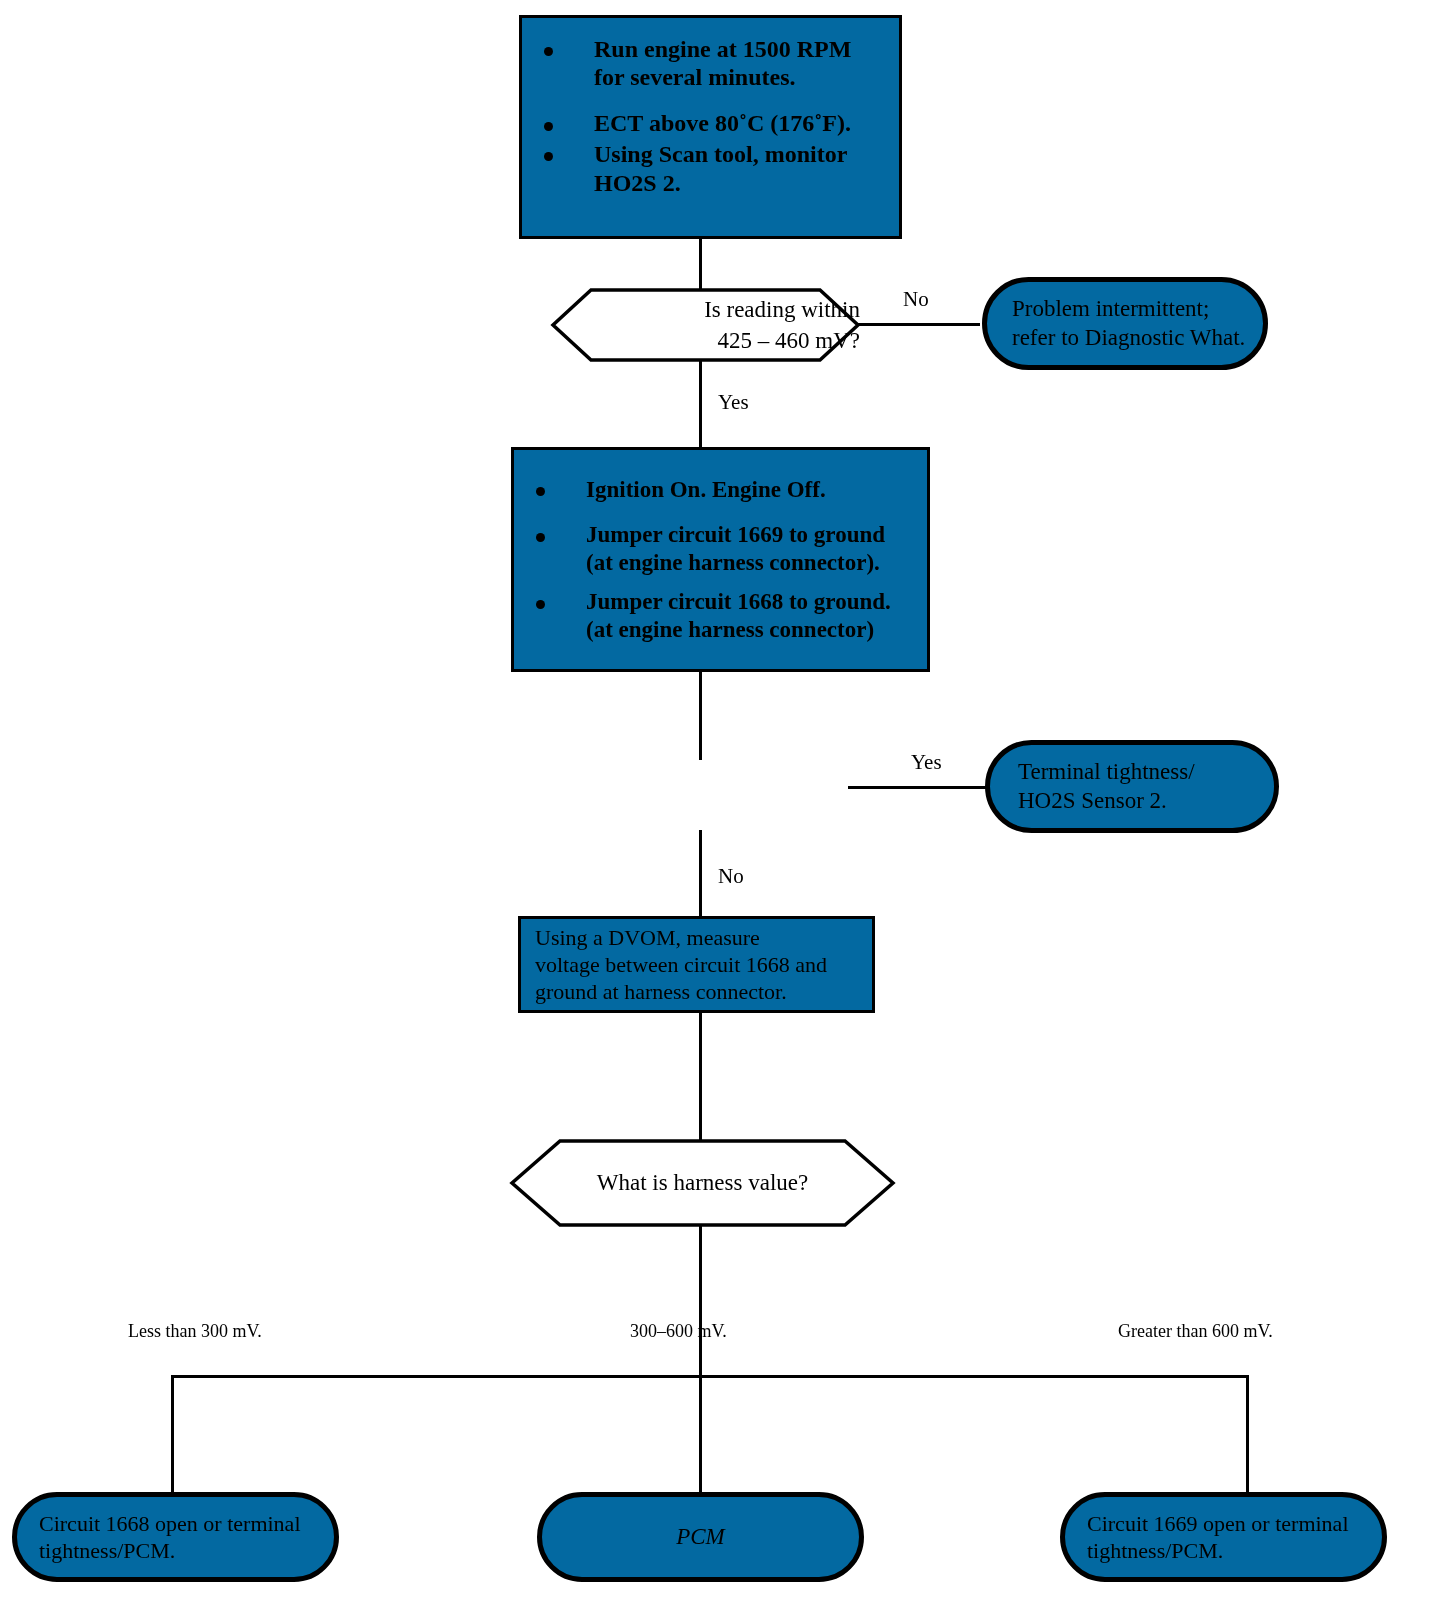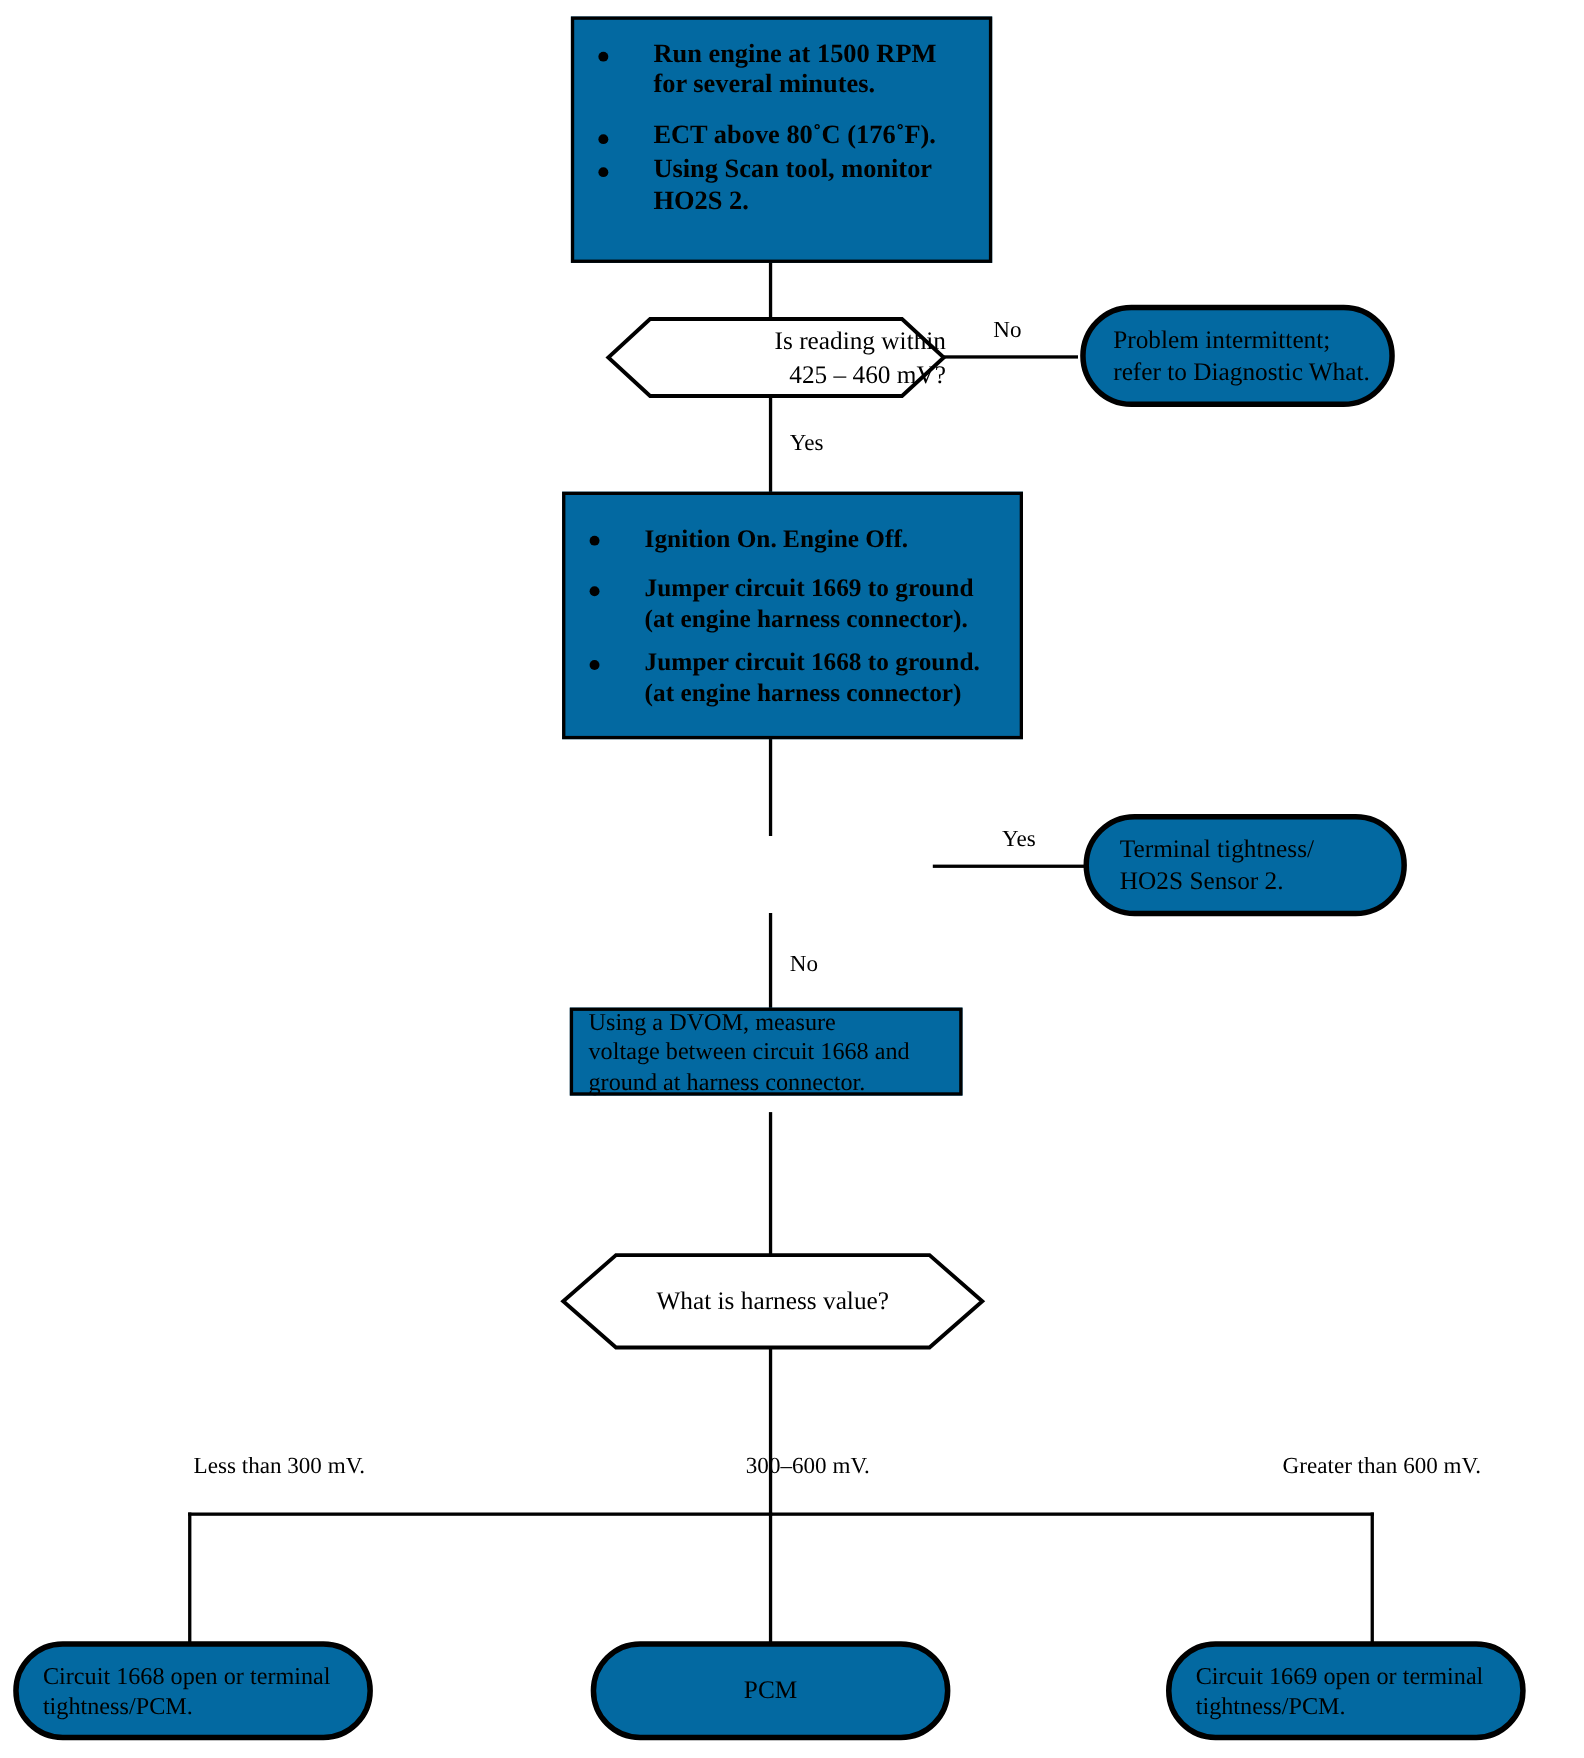--- a/index.html
+++ b/index.html
@@ -85,24 +85,23 @@
     background: #000;
     height: 3px;
   }
   .edge-label {
     position: absolute;
     font-size: 21px;
     line-height: 1;
   }
   .branch-label {
     position: absolute;
-    font-size: 21px;
+    font-size: 18px;
     line-height: 1;
     white-space: nowrap;
-    margin-left: 48px;
   }
   .f22 { font-size: 22px; }
   .f23 { font-size: 23px; }
   .f24 { font-size: 24px; }
   .bold { font-weight: bold; }
 </style>
 </head>
 <body>
 
 <div id="page">
@@ -179,39 +178,39 @@
       </li>
     </ul>
   </div>
 
 
   <div class="node stadium" style="left:985px; top:740px; width:294px; height:93px; justify-content:flex-start;">
     <div class="f23" style="white-space:pre-line; padding-left:28px; line-height:1.25;">Terminal tightness/
 HO2S Sensor 2.</div>
   </div>
 
-  <div class="node rect rect-pad" style="left:518px; top:916px; width:357px; height:80px;">
+  <div class="node rect rect-pad" style="left:518px; top:916px; width:357px; height:97px;">
     <div class="f22" style="white-space:pre-line; line-height:1.24;">Using a DVOM, measure
 voltage between circuit 1668 and
 ground at harness connector.</div>
   </div>
 
   <div class="node hex" style="left:510px; top:1139px; width:385px; height:88px;">
     <svg width="385" height="88" viewBox="0 0 385 88">
       <polygon points="50,2 335,2 383,44 335,86 50,86 2,44" fill="#ffffff" stroke="#000000" stroke-width="3.5"></polygon>
     </svg>
     <div class="hex-label f23">What is harness value?</div>
   </div>
 
   <div class="node stadium" style="left:12px; top:1492px; width:327px; height:90px; justify-content:flex-start;">
     <div class="f22" style="white-space:pre-line; padding-left:22px; line-height:1.25;">Circuit 1668 open or terminal
 tightness/PCM.</div>
   </div>
 
-  <div class="node stadium" style="left:537px; top:1492px; width:327px; height:90px; justify-content:flex-end;">
+  <div class="node stadium" style="left:537px; top:1492px; width:327px; height:90px; justify-content:flex-end;font-style:italic;">
     <div class="f23" style="text-align:center; width:100%;">PCM</div>
   </div>
 
   <div class="node stadium" style="left:1060px; top:1492px; width:327px; height:90px; justify-content:flex-start;">
     <div class="f22" style="white-space:pre-line; padding-left:22px; line-height:1.25;">Circuit 1669 open or terminal
 tightness/PCM.</div>
   </div>
 
 </div>
 

